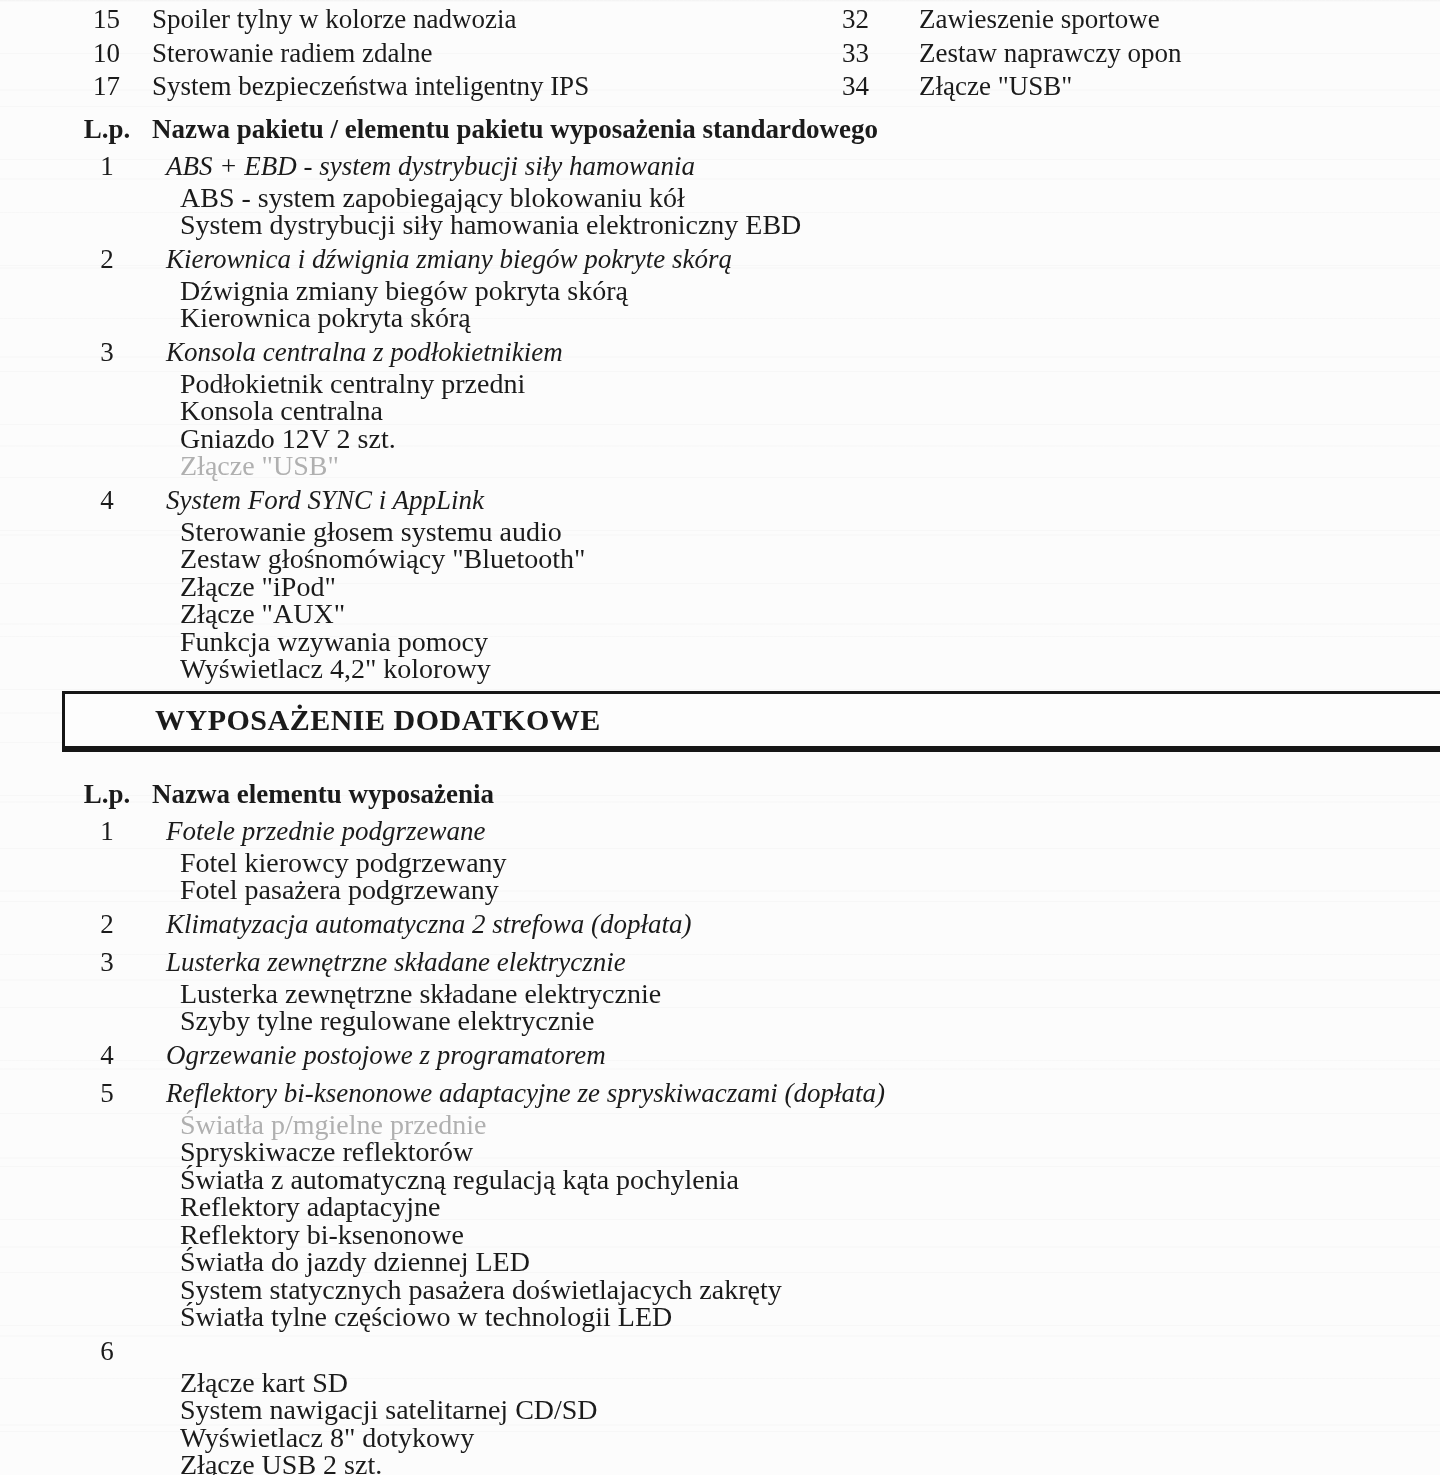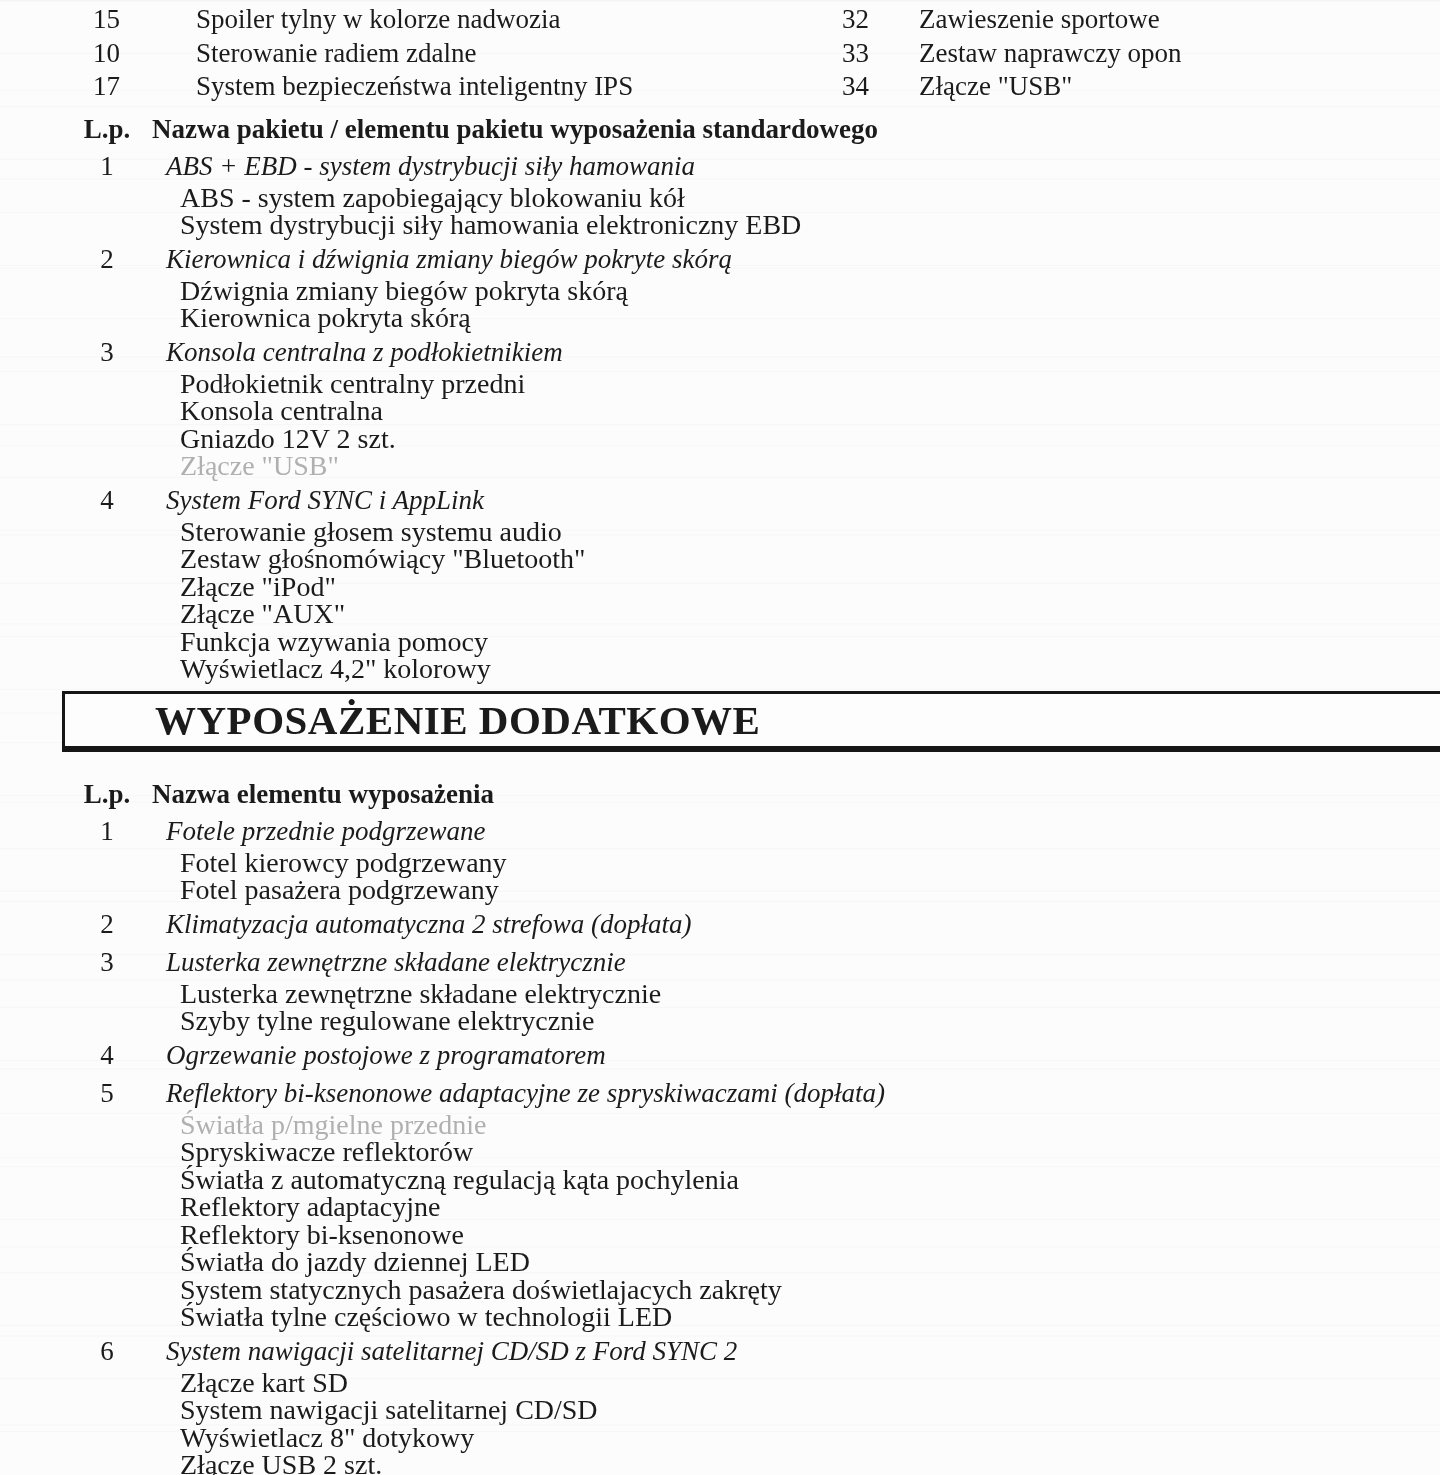--- a/index.html
+++ b/index.html
@@ -15,21 +15,21 @@
       repeating-linear-gradient(180deg, rgba(0,0,0,0.018) 0 1px, transparent 1px 53px),
       repeating-linear-gradient(180deg, rgba(0,0,0,0.012) 0 2px, transparent 2px 89px);
     font-family: "Liberation Serif", "DejaVu Serif", serif;
     color: #1b1b1b;
   }
   .doc { position: relative; padding-top: 3px; }
 
   
   .top-area { position: relative; }
   .top-col-right { position: absolute; left: 842px; top: 0; }
-  .top-row { display: flex; margin-left: 72px; line-height: 33.5px; font-size: 27px; gap: 44px; }
+  .top-row { display: flex; margin-left: 72px; line-height: 33.5px; font-size: 27px; }
   .top-row .num { width: 48px; text-align: right; flex: none; }
   .top-row .label { margin-left: 32px; }
   .top-row-r { display: flex; line-height: 33.5px; font-size: 27px; }
   .top-row-r .num { width: 50px; text-align: left; flex: none; }
   .top-row-r .label { margin-left: 27px; }
 
   
   .header-row { display: flex; margin-left: 72px; margin-top: 8px; font-weight: bold; font-size: 27px; line-height: 34px; }
   .header-row .num { width: 70px; text-align: center; flex: none; }
   .header-row .label { margin-left: 10px; }
@@ -52,21 +52,21 @@
     height: 52px;
     box-sizing: content-box;
     border: 3px solid #161616;
     border-bottom-width: 6px;
     display: flex;
     align-items: center;
     background: #fdfdfd;
   }
   .heading-box .title {
     margin-left: 90px;
-    font-size: 41px;
+    font-size: 30px;
     font-weight: bold;
     letter-spacing: 0.5px;
   }
 
   .section-additional .header-row { margin-top: 25px; }
 </style>
 </head>
 <body>
 
 <div class="doc">
@@ -178,21 +178,20 @@
         <div class="sub-row"><span class="sub-label muted">Światła p/mgielne przednie</span></div>
         <div class="sub-row"><span class="sub-label">Spryskiwacze reflektorów</span></div>
         <div class="sub-row"><span class="sub-label">Światła z automatyczną regulacją kąta pochylenia</span></div>
         <div class="sub-row"><span class="sub-label">Reflektory adaptacyjne</span></div>
         <div class="sub-row"><span class="sub-label">Reflektory bi-ksenonowe</span></div>
         <div class="sub-row"><span class="sub-label">Światła do jazdy dziennej LED</span></div>
         <div class="sub-row"><span class="sub-label">System statycznych pasażera doświetlajacych zakręty</span></div>
         <div class="sub-row"><span class="sub-label">Światła tylne częściowo w technologii LED</span></div>
         <div class="main-row">
           <span class="num">6</span>
-          <span class="label">System nawigacji satelitarnej CD/SD z Ford SYNC 2</span>
         </div>
         <div class="sub-row"><span class="sub-label">Złącze kart SD</span></div>
         <div class="sub-row"><span class="sub-label">System nawigacji satelitarnej CD/SD</span></div>
         <div class="sub-row"><span class="sub-label">Wyświetlacz 8" dotykowy</span></div>
         <div class="sub-row"><span class="sub-label">Złącze USB 2 szt.</span></div>
       </div>
   </div>
 
 </div>
 

